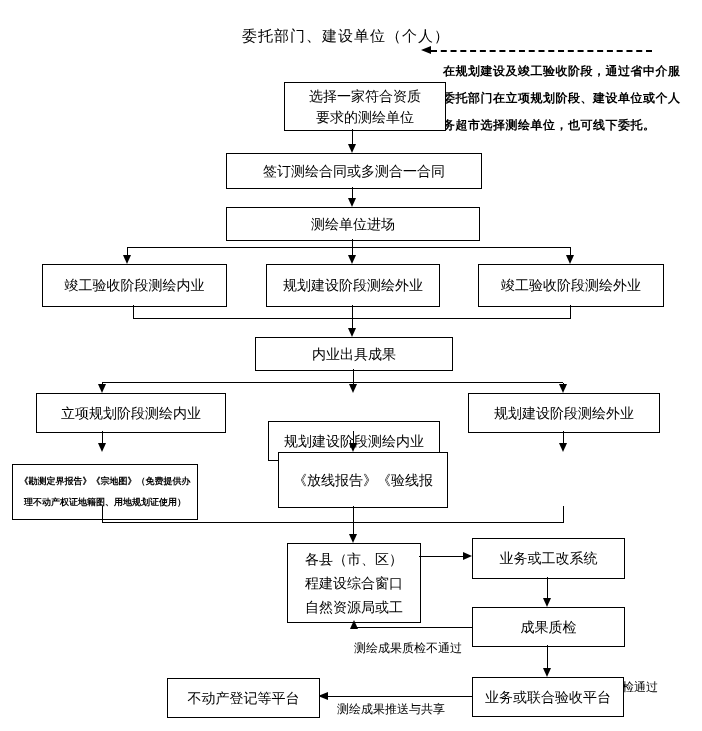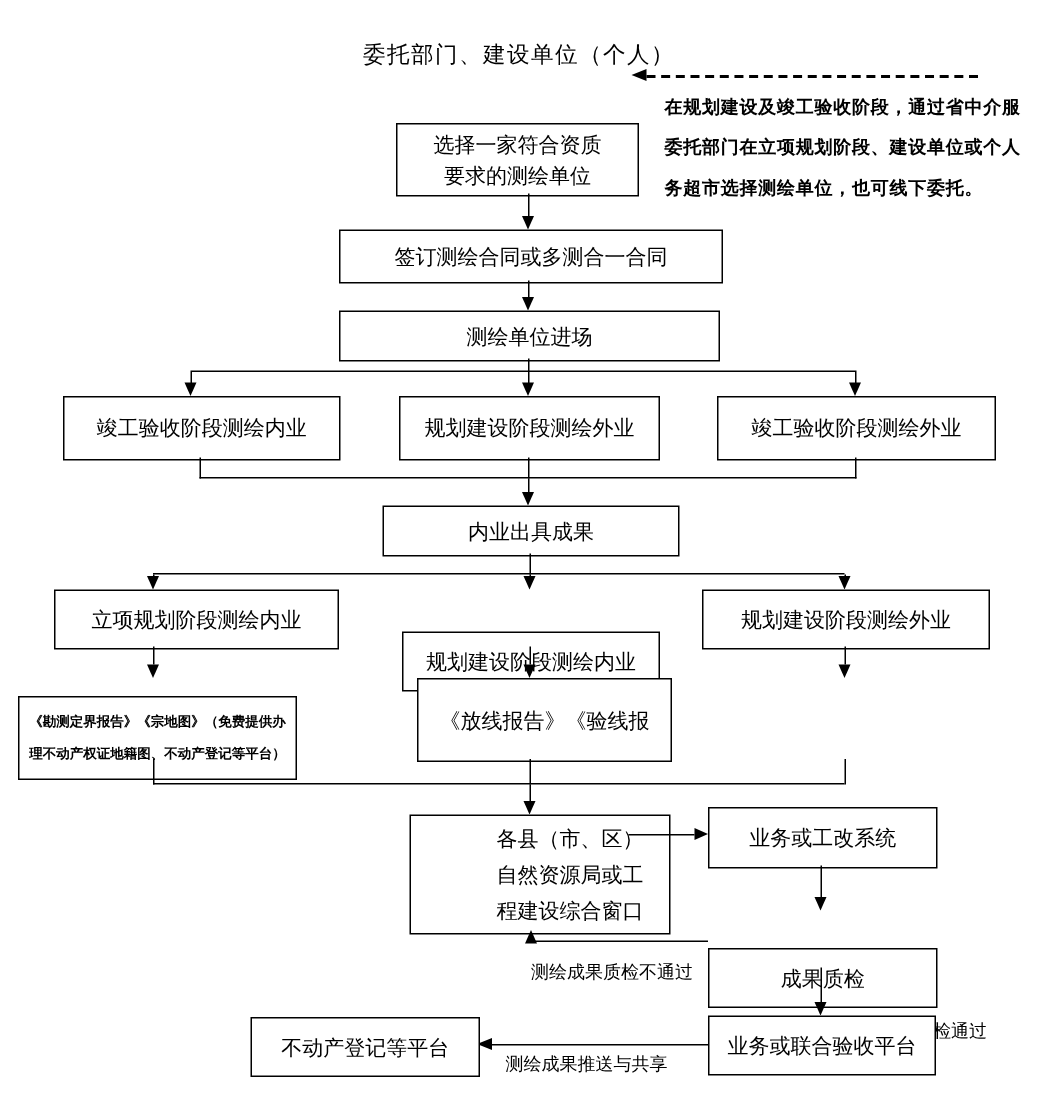--- a/index.html
+++ b/index.html
@@ -31,21 +31,21 @@
   <div class="title" style="left:242px;top:27px;">委托部门、建设单位（个人）</div>
   <div class="dash" style="left:431px;top:50px;width:221px;"></div>
   <div class="arr left" style="left:421px;top:46px;"></div>
 
   <div class="note" style="left:443px;top:58px;width:258px;">
     <div>在规划建设及竣工验收阶段，通过省中介服</div>
     <div>委托部门在立项规划阶段、建设单位或个人</div>
     <div>务超市选择测绘单位，也可线下委托。</div>
   </div>
 
-  <div class="box" style="left:264px;top:82px;width:160px;height:47px;align-items:center;">
+  <div class="box" style="left:284px;top:82px;width:160px;height:47px;align-items:center;">
     <div>选择一家符合资质</div>
     <div>要求的测绘单位</div>
   </div>
   <div class="vline" style="left:352px;top:129px;height:16px;"></div>
   <div class="arr down" style="left:348px;top:144px;"></div>
 
   <div class="box" style="left:226px;top:153px;width:254px;height:34px;">签订测绘合同或多测合一合同</div>
   <div class="vline" style="left:352px;top:187px;height:11px;"></div>
   <div class="arr down" style="left:348px;top:198px;"></div>
 
@@ -88,46 +88,46 @@
 
   <div class="vline" style="left:102px;top:431px;height:12px;"></div>
   <div class="arr down" style="left:98px;top:443px;"></div>
   <div class="vline" style="left:353px;top:431px;height:12px;"></div>
   <div class="arr down" style="left:349px;top:443px;"></div>
   <div class="vline" style="left:563px;top:431px;height:12px;"></div>
   <div class="arr down" style="left:559px;top:443px;"></div>
 
   <div class="box sm1" style="left:12px;top:452px;width:184px;height:54px;margin-top:12px;">
     <div>《勘测定界报告》《宗地图》（免费提供办</div>
-    <div>理不动产权证地籍图、不动产登记等平台）</div>
+    <div>理不动产权证地籍图、用地规划证使用）</div>
   </div>
   <div class="box h3" style="left:278px;top:452px;width:168px;height:54px;line-height:24px;">
     <div>《放线报告》《验线报</div>
   </div>
 
   <div class="vline" style="left:102px;top:506px;height:17px;"></div>
   <div class="vline" style="left:353px;top:506px;height:17px;"></div>
   <div class="vline" style="left:563px;top:506px;height:17px;"></div>
   <div class="hline" style="left:102px;top:522px;width:461px;"></div>
   <div class="vline" style="left:353px;top:523px;height:11px;"></div>
   <div class="arr down" style="left:349px;top:534px;"></div>
 
-  <div class="box h3" style="left:273px;top:543px;width:132px;height:78px;padding-left:40px;">
+  <div class="box h3" style="left:287px;top:543px;width:132px;height:78px;">
     <div>各县（市、区）</div>
+    <div>程建设综合窗口</div>
     <div>自然资源局或工</div>
-    <div>程建设综合窗口</div>
   </div>
 
   <div class="hline" style="left:419px;top:556px;width:44px;"></div>
   <div class="arr right" style="left:463px;top:552px;"></div>
   <div class="box" style="left:472px;top:538px;width:151px;height:39px;">业务或工改系统</div>
 
   <div class="vline" style="left:547px;top:577px;height:21px;"></div>
   <div class="arr down" style="left:543px;top:598px;"></div>
-  <div class="box" style="left:472px;top:632px;width:151px;height:38px;">成果质检</div>
+  <div class="box" style="left:472px;top:607px;width:151px;height:38px;">成果质检</div>
 
   <div class="hline" style="left:354px;top:627px;width:118px;"></div>
   <div class="arr up" style="left:350px;top:620px;"></div>
   <div class="lbl" style="left:354px;top:640px;">测绘成果质检不通过</div>
 
   <div class="vline" style="left:547px;top:645px;height:23px;"></div>
   <div class="arr down" style="left:543px;top:668px;"></div>
   <div class="lbl" style="left:562px;top:652px;margin-top:27px;">测绘成果质检通过</div>
 
   <div class="box" style="left:472px;top:677px;width:150px;height:38px;">业务或联合验收平台</div>

